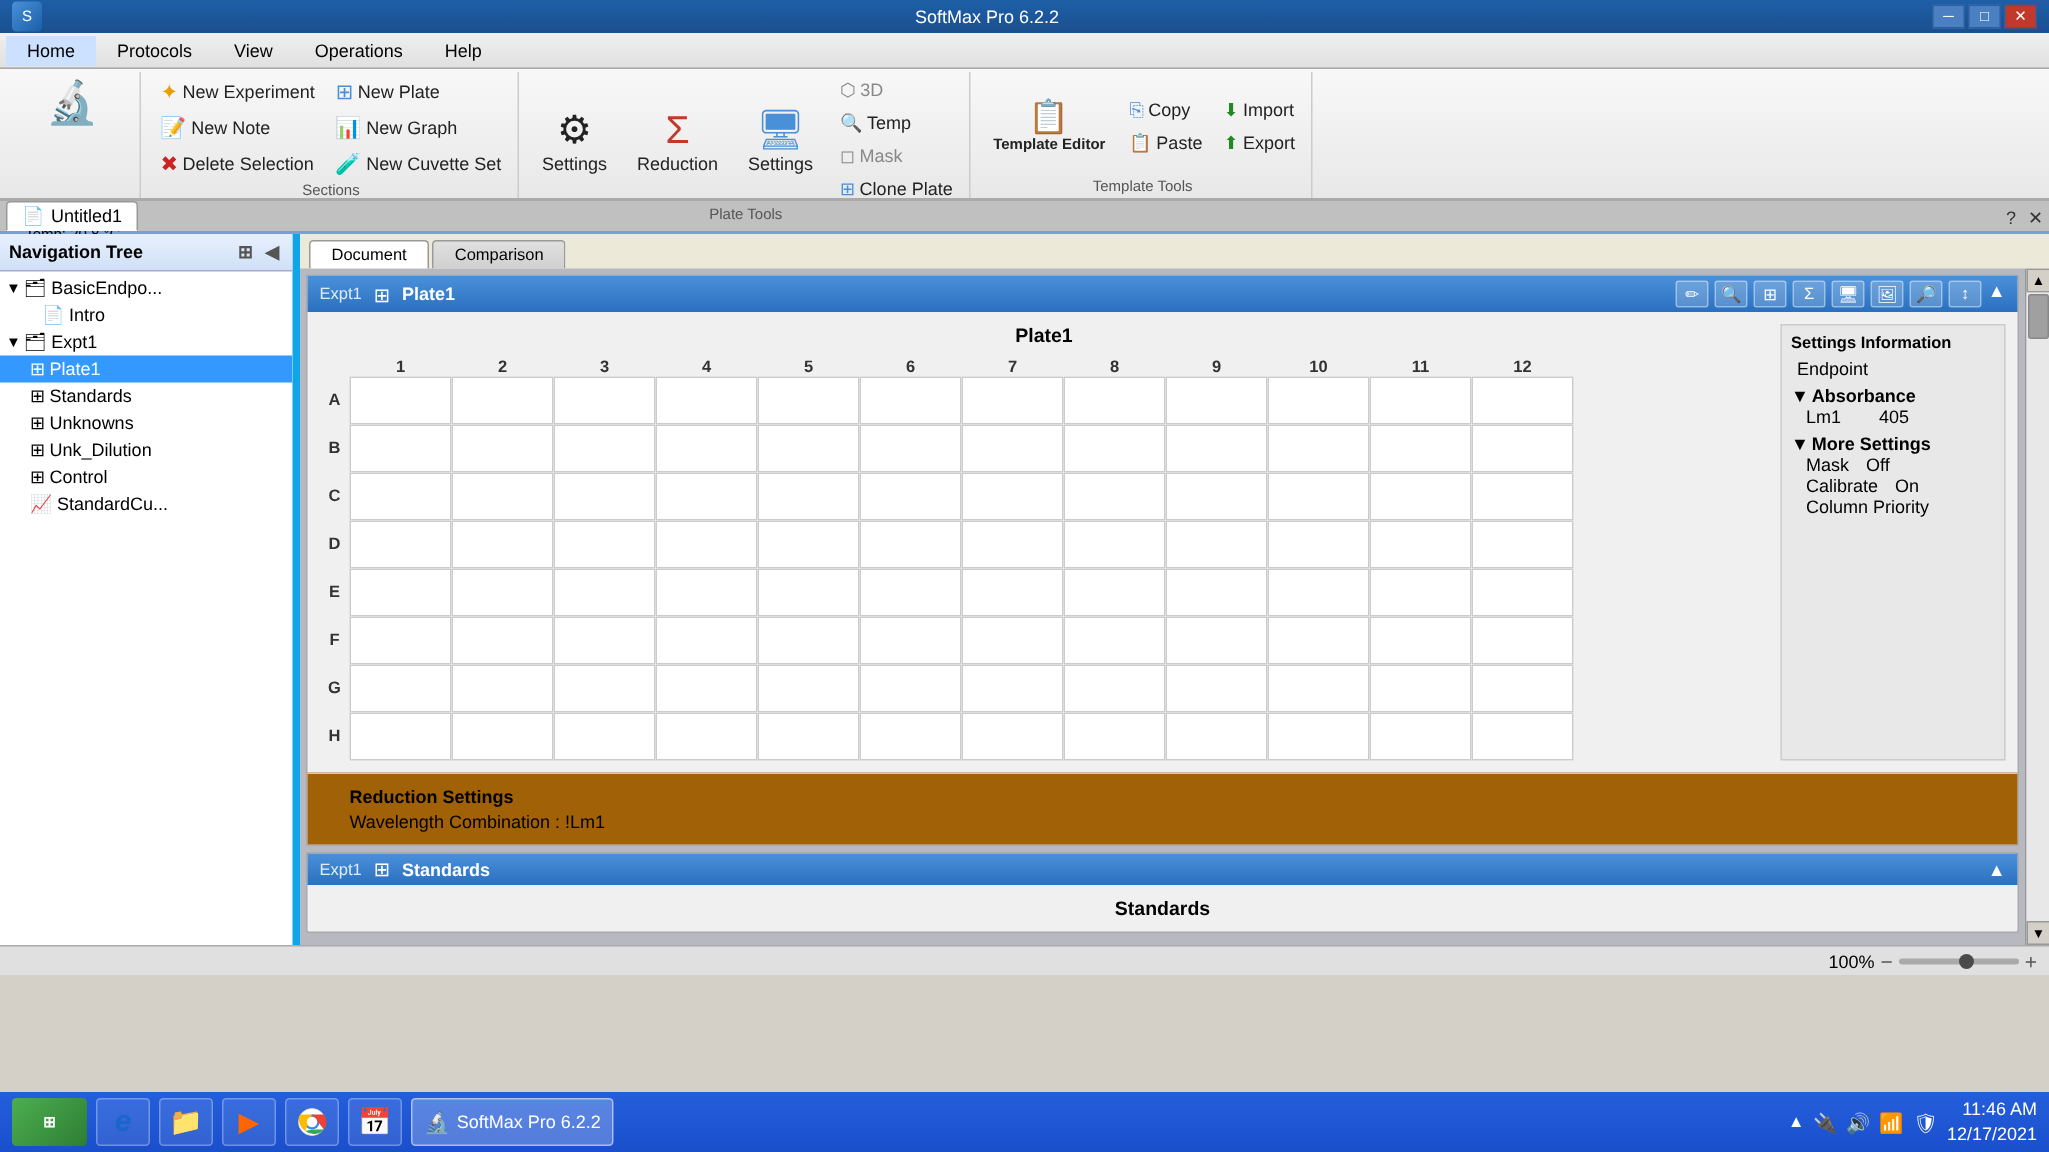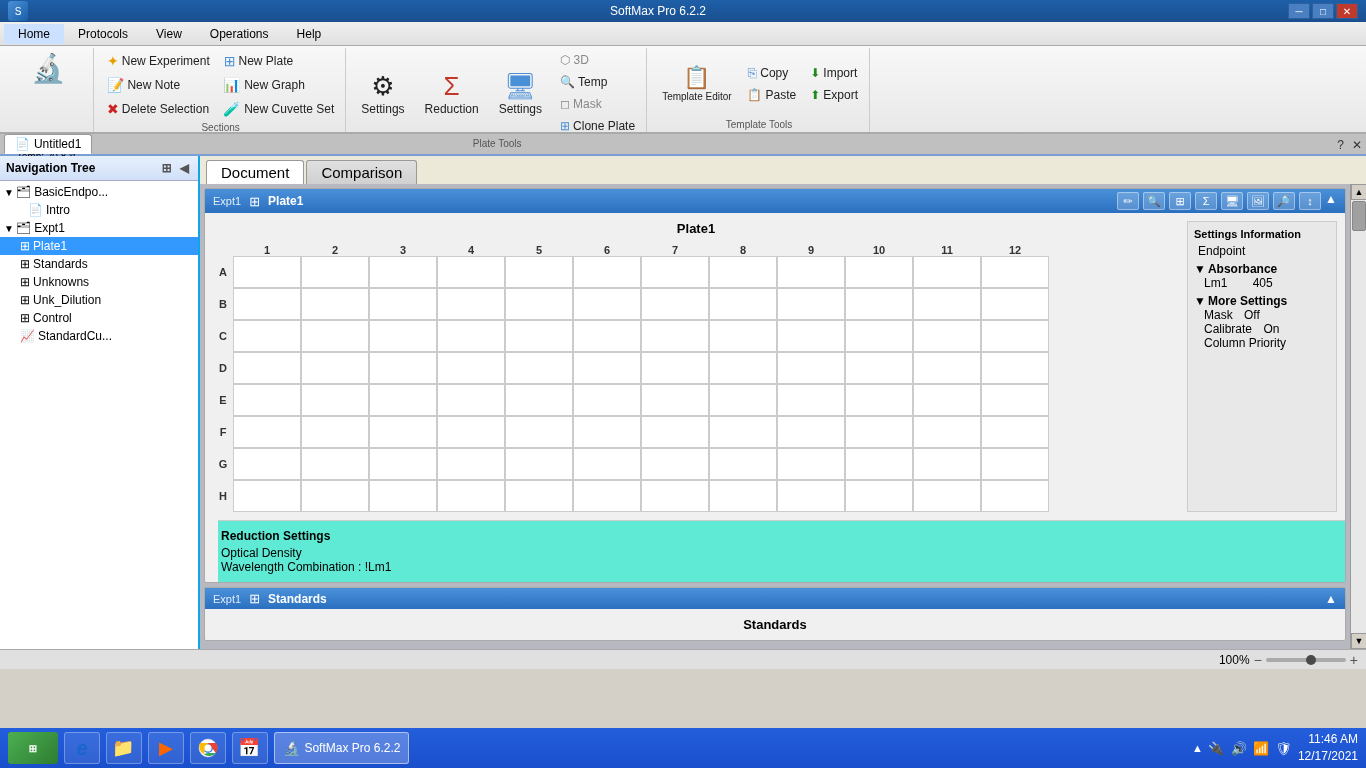--- a/index.html
+++ b/index.html
@@ -121,21 +121,21 @@
       display: flex;
       flex: 1;
       overflow: hidden;
       background: #ece9d8;
     }
 
     
     #nav-tree {
       width: 200px;
       background: #fff;
-      border-right: 2px solid #0ea5e9;
+      border-right: 5px solid #0ea5e9;
       display: flex;
       flex-direction: column;
       overflow: hidden;
     }
     #nav-tree-header {
       background: linear-gradient(to bottom, #e8f0fc, #d0e0f8);
       padding: 4px 6px;
       font-weight: bold;
       font-size: 11px;
       border-bottom: 1px solid #aac;
@@ -165,21 +165,21 @@
     }
 
     
     #sub-tabs {
       background: #ece9d8;
       padding: 4px 6px 0 6px;
       display: flex;
       gap: 2px;
     }
     .sub-tab {
-      padding: 3px 14px; cursor: pointer; font-size: 15px;
+      padding: 3px 14px; cursor: pointer; font-size: 11px;
       border: 1px solid #999; border-bottom: none;
       background: linear-gradient(to bottom, #e0e0e0, #d0d0d0);
       border-radius: 3px 3px 0 0;
     }
     .sub-tab.active { background: #fff; }
 
     
     #plate-area {
       flex: 1;
       overflow-y: scroll;
@@ -242,25 +242,24 @@
       padding: 6px;
       font-size: 11px;
     }
     .settings-info-title { font-weight: bold; margin-bottom: 4px; font-size: 11px; }
     .settings-section { margin-top: 4px; }
     .settings-section-header { font-weight: bold; color: #000; display: flex; align-items: center; gap: 2px; }
     .settings-indent { padding-left: 10px; }
 
     
     .reduction-settings {
-      background: #5eead4;
+      background: #a16207;
       border-top: 1px solid #ccc;
-      padding: 8px 3px;
+      padding: 8px 28px;
       font-size: 11px;
-      margin-left: 13px;
     }
     .reduction-title { font-weight: bold; margin-bottom: 3px; }
 
     
     .standards-panel-header {
       background: linear-gradient(to bottom, #4a90d9, #2a70c0);
       color: white; padding: 3px 8px;
       display: flex; align-items: center; justify-content: space-between; font-size: 11px;
     }
 
@@ -445,21 +444,21 @@
         </div>
       </div>
     </div>
     <div class="ribbon-group-label">Plate Tools</div>
   </div>
 
   <div class="ribbon-group">
     <div class="ribbon-buttons" style="gap:4px;">
       <div class="ribbon-btn-large" style="min-width:60px;">
         <span style="font-size:22px;">📋</span>
-        <span style="font-size:10px;text-align:center;">Template Editor</span>
+        <span style="font-size:10px;text-align:center;font-weight:bold;">Template Editor</span>
       </div>
       <div class="ribbon-col">
         <div class="ribbon-btn-small">
           <span style="color:#4a90d9;">⎘</span>
           <span>Copy</span>
         </div>
         <div class="ribbon-btn-small">
           <span style="color:#4a90d9;">📋</span>
           <span>Paste</span>
         </div>
@@ -753,21 +752,20 @@
                 <div class="settings-indent">
                   <span>Calibrate</span>
                   <span style="margin-left:8px;">On</span>
                 </div>
                 <div class="settings-indent">Column Priority</div>
               </div>
             </div>
           </div>
           <div class="reduction-settings">
             <div class="reduction-title">Reduction Settings</div>
-            <div>Optical Density</div>
             <div>Wavelength Combination : !Lm1</div>
           </div>
         </div>
 
         <div class="plate-panel">
           <div class="standards-panel-header">
             <div class="plate-header-left">
               <span style="opacity:0.85;font-size:11px;">Expt1</span>
               <span style="font-size:13px;">⊞</span>
               <span style="font-weight:bold;font-size:12px;">Standards</span>

